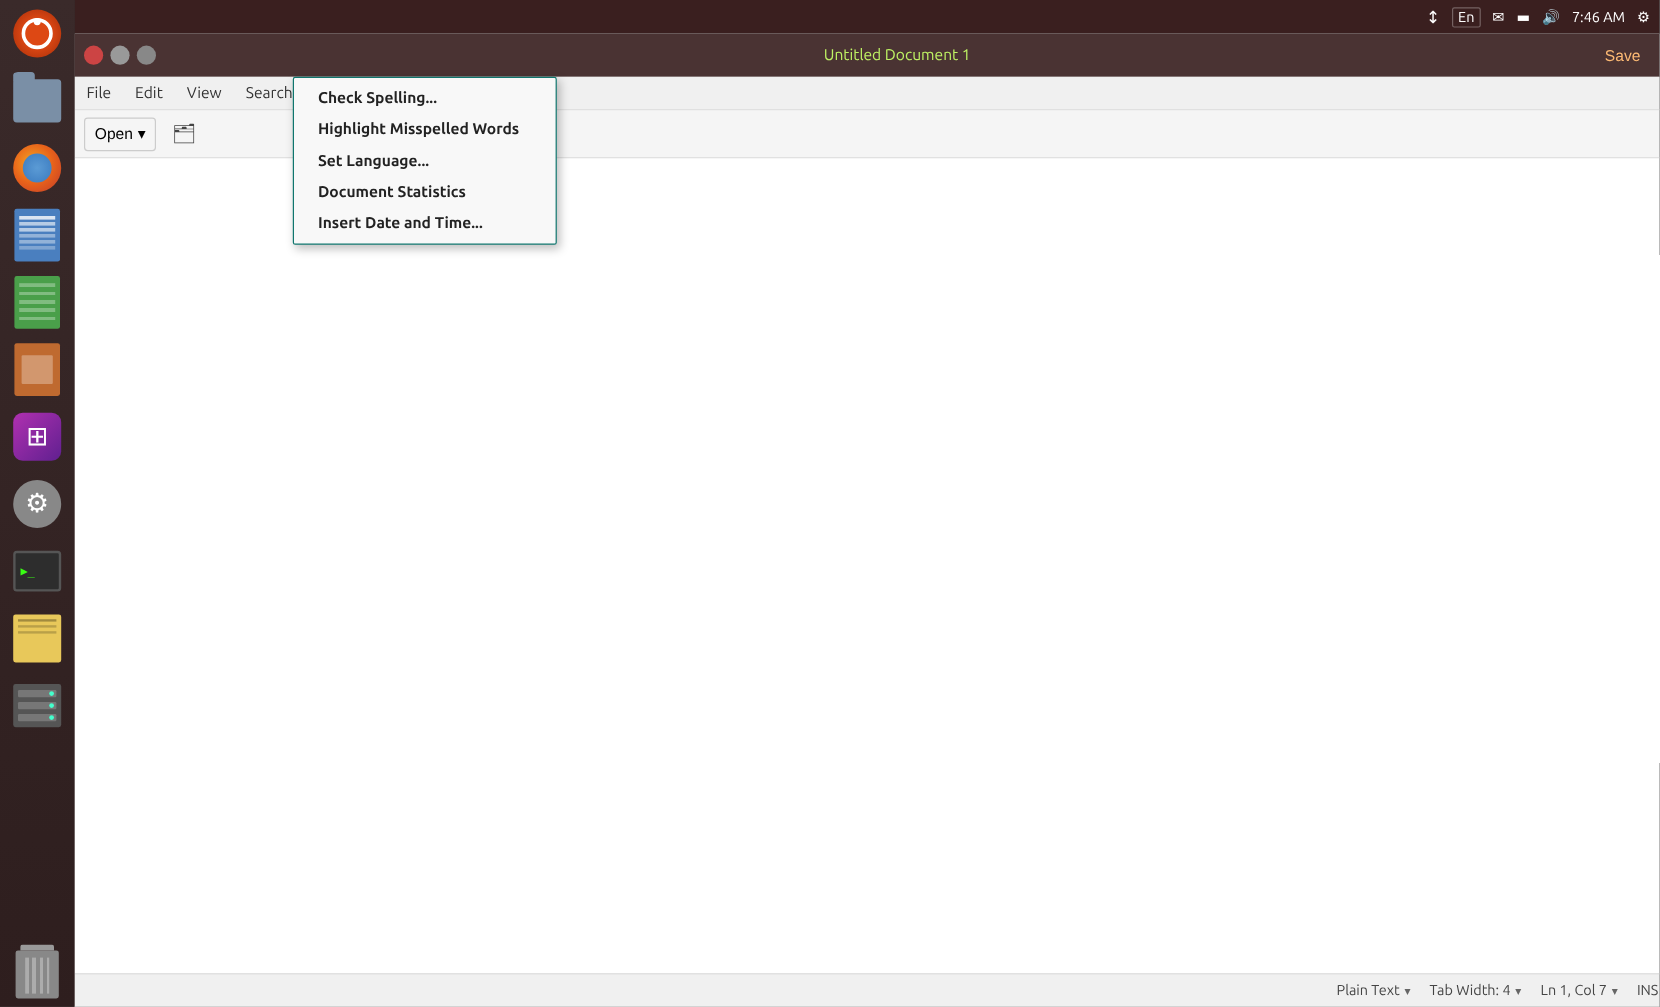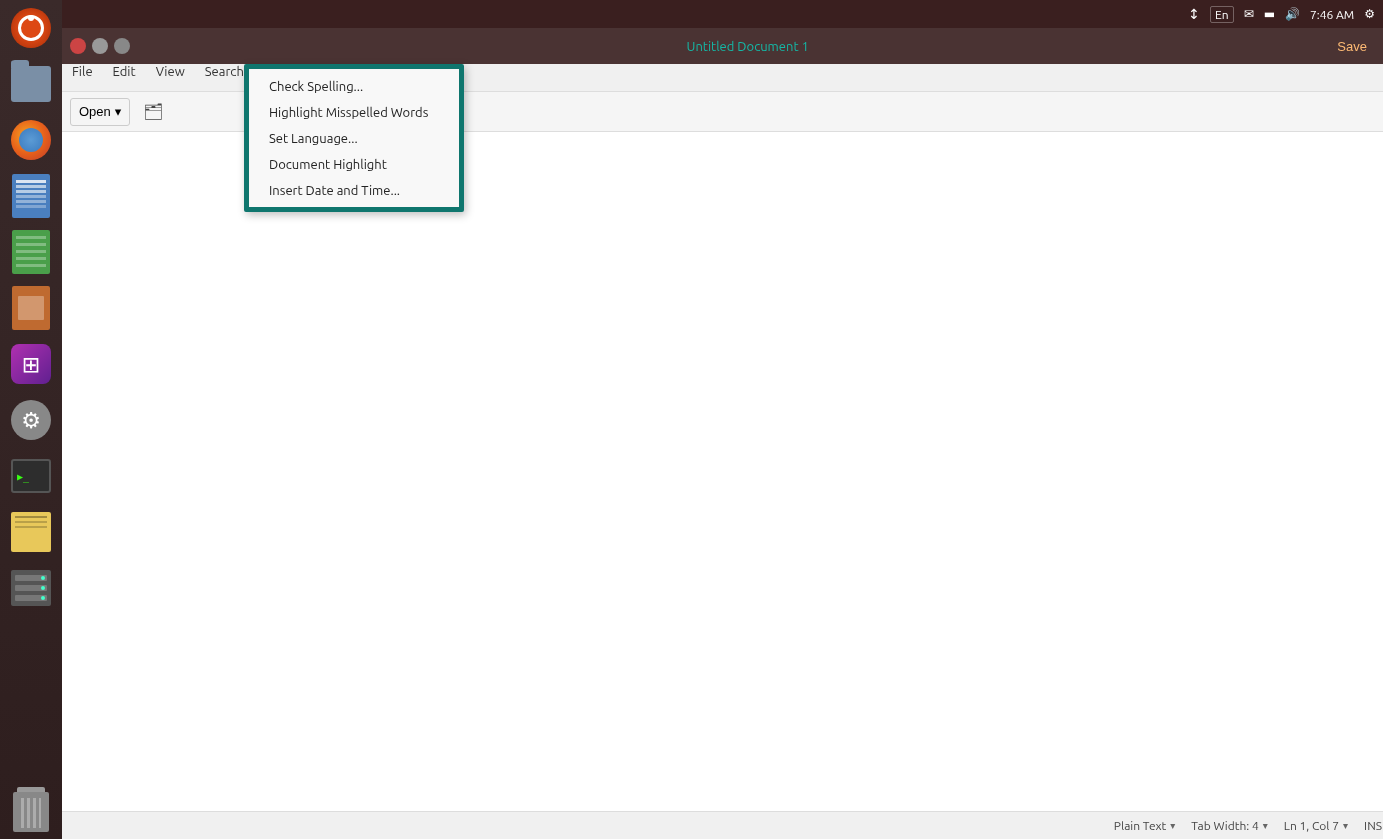--- a/index.html
+++ b/index.html
@@ -321,21 +321,21 @@
       border-radius: 50%;
       border: none;
       cursor: pointer;
     }
 
     .btn-close { background: #cc4444; }
     .btn-minimize { background: #999; }
     .btn-maximize { background: #888; }
 
     .window-title {
-      color: #14b8a6;
+      color: #bef264;
       font-size: 13px;
       font-weight: normal;
       flex: 1;
       text-align: center;
       padding-left: 36px;
     }
 
     .window-save-btn {
       color: #fdba74;
       background: none;
@@ -343,21 +343,21 @@
       font-size: 13px;
       cursor: pointer;
       padding: 4px 8px;
     }
 
     
     .menubar {
       height: 28px;
       background: #f0f0f0;
       display: flex;
-      align-items: flex-start;
+      align-items: center;
       border-bottom: 1px solid #ddd;
       flex-shrink: 0;
     }
 
     .menubar-item {
       padding: 0 10px;
       display: flex;
       align-items: center;
       cursor: pointer;
       font-size: 13px;
@@ -418,26 +418,27 @@
       top: 0; left: 0; right: 0; bottom: 0;
       z-index: 100;
       pointer-events: none;
     }
 
     .dropdown-menu {
       position: absolute;
       top: 64px;
       left: 244px;
       background: #f8f8f8;
-      border: 5px solid #0f766e;
+      border: 1px solid #0f766e;
       border-radius: 2px;
       box-shadow: 2px 3px 8px rgba(0,0,0,0.25);
       min-width: 220px;
       z-index: 200;
       padding: 4px 0;
+      font-weight: bold;
     }
 
     .menu-item {
       padding: 6px 20px;
       cursor: pointer;
       font-size: 13px;
       color: #222;
       white-space: nowrap;
     }
 
@@ -566,21 +567,21 @@
       <button class="toolbar-btn">
         <span style="font-size:16px;">🗂</span>
       </button>
     </div>
 
     <div class="dropdown-overlay">
       <div class="dropdown-menu">
         <div class="menu-item">Check Spelling...</div>
         <div class="menu-item">Highlight Misspelled Words</div>
         <div class="menu-item">Set Language...</div>
-        <div class="menu-item">Document Highlight</div>
+        <div class="menu-item">Document Statistics</div>
         <div class="menu-item">Insert Date and Time...</div>
       </div>
     </div>
 
     <div class="editor-area"></div>
 
     <div class="statusbar">
       <div class="statusbar-item">
         <span>Plain Text</span>
         <span class="statusbar-arrow">▾</span>

